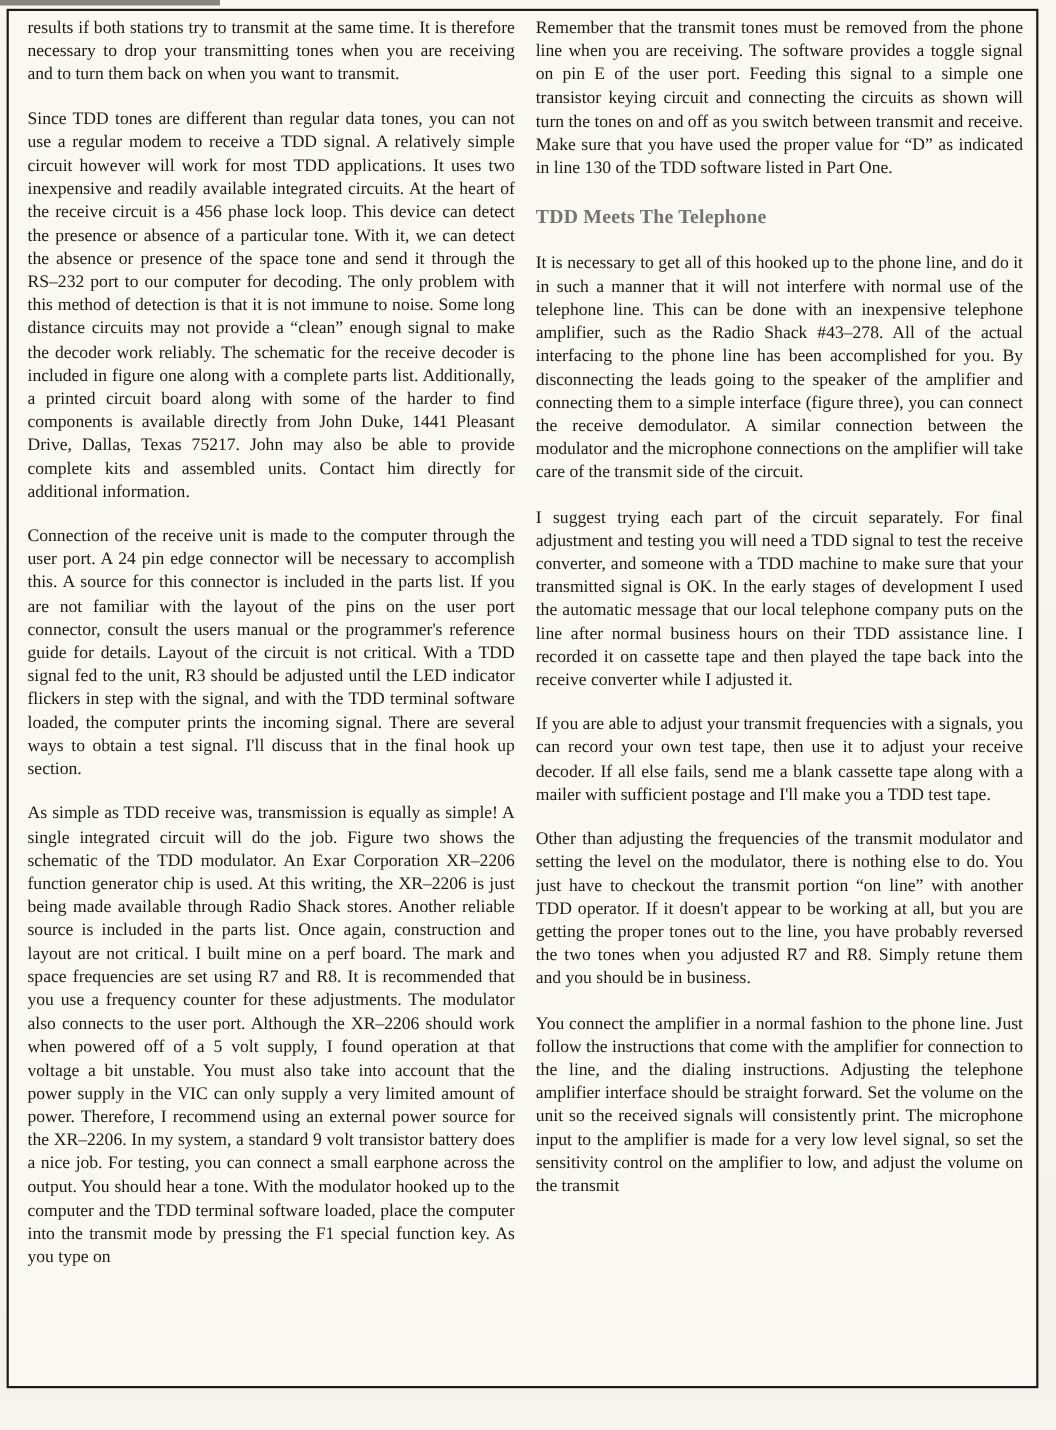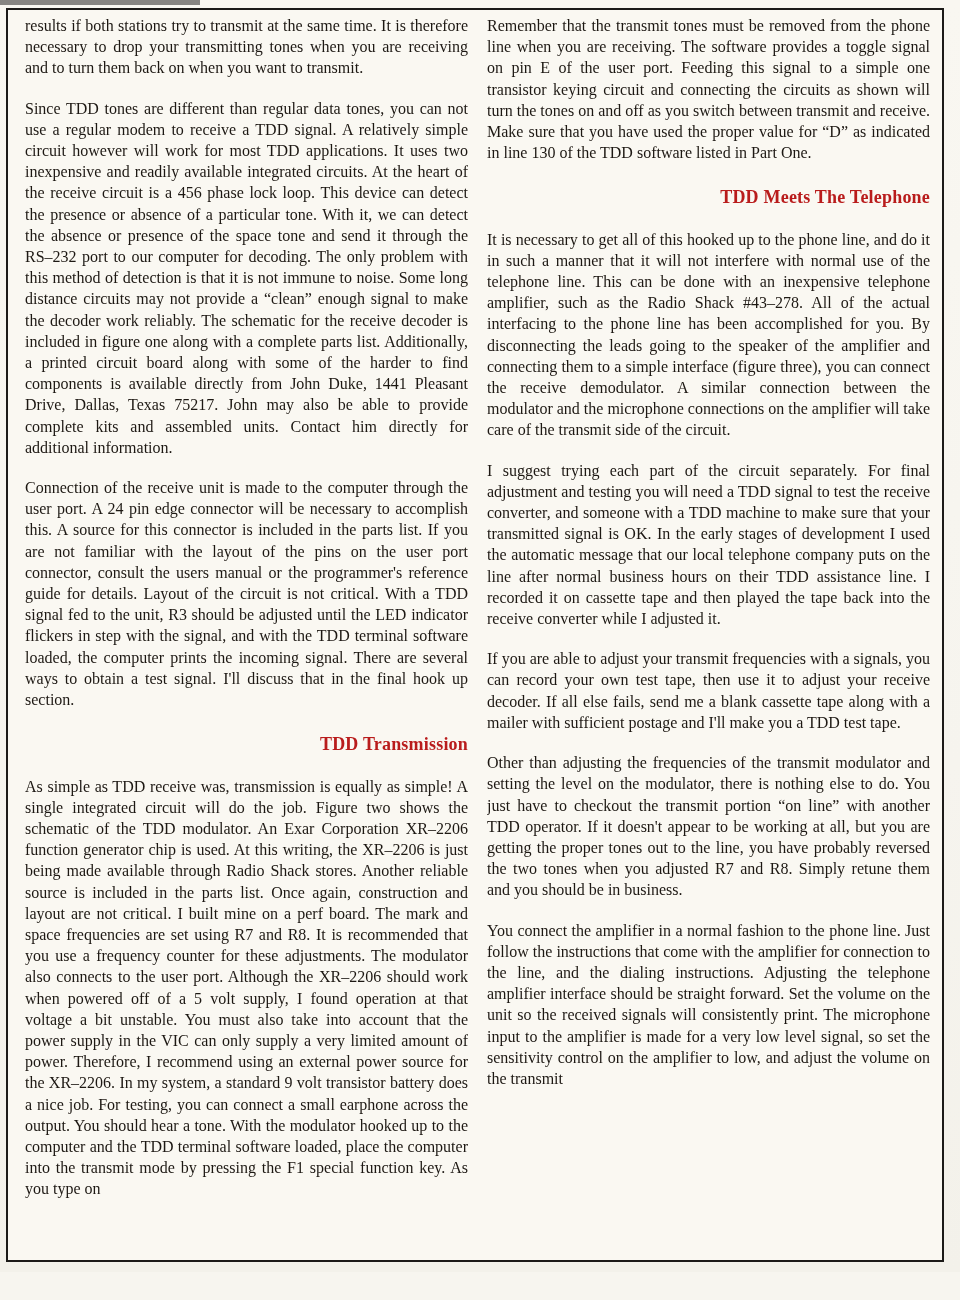--- a/index.html
+++ b/index.html
@@ -41,23 +41,23 @@
     line-height: 21.2px;
     text-align: justify;
     overflow: hidden;
   }
   .col p {
     margin: 0 0 19px 0;
   }
   .col h3 {
     font-size: 18px;
     font-weight: bold;
-    color: #b91c1c;
+    color: #737373;
     margin: 24px 0 20px 0;
-    text-align: right;
+    text-align: left;
     letter-spacing: 0.2px;
   }
   .col p:first-child { margin-top: 0; }
   .footer-bar {
     position: absolute;
     left: 7px;
     top: 1274px;
     width: 939px;
     height: 23px;
     border: 2px solid #1c1a18;
@@ -89,21 +89,20 @@
 <div class="page">
   <div class="scan-edge"></div>
 
   <div class="main-frame">
     <div class="columns">
 
       <div class="col">
         <p>results if both stations try to transmit at the same time. It is therefore necessary to drop your transmitting tones when you are receiving and to turn them back on when you want to transmit.</p>
         <p>Since TDD tones are different than regular data tones, you can not use a regular modem to receive a TDD signal. A relatively simple circuit however will work for most TDD applications. It uses two inexpensive and readily available integrated circuits. At the heart of the receive circuit is a 456 phase lock loop. This device can detect the presence or absence of a particular tone. With it, we can detect the absence or presence of the space tone and send it through the RS–232 port to our computer for decoding. The only problem with this method of detection is that it is not immune to noise. Some long distance circuits may not provide a “clean” enough signal to make the decoder work reliably. The schematic for the receive decoder is included in figure one along with a complete parts list. Additionally, a printed circuit board along with some of the harder to find components is available directly from John Duke, 1441 Pleasant Drive, Dallas, Texas 75217. John may also be able to provide complete kits and assembled units. Contact him directly for additional information.</p>
         <p>Connection of the receive unit is made to the computer through the user port. A 24 pin edge connector will be necessary to accomplish this. A source for this connector is included in the parts list. If you are not familiar with the layout of the pins on the user port connector, consult the users manual or the programmer's reference guide for details. Layout of the circuit is not critical. With a TDD signal fed to the unit, R3 should be adjusted until the LED indicator flickers in step with the signal, and with the TDD terminal software loaded, the computer prints the incoming signal. There are several ways to obtain a test signal. I'll discuss that in the final hook up section.</p>
-        <h3>TDD Transmission</h3>
         <p>As simple as TDD receive was, transmission is equally as simple! A single integrated circuit will do the job. Figure two shows the schematic of the TDD modulator. An Exar Corporation XR–2206 function generator chip is used. At this writing, the XR–2206 is just being made available through Radio Shack stores. Another reliable source is included in the parts list. Once again, construction and layout are not critical. I built mine on a perf board. The mark and space frequencies are set using R7 and R8. It is recommended that you use a frequency counter for these adjustments. The modulator also connects to the user port. Although the XR–2206 should work when powered off of a 5 volt supply, I found operation at that voltage a bit unstable. You must also take into account that the power supply in the VIC can only supply a very limited amount of power. Therefore, I recommend using an external power source for the XR–2206. In my system, a standard 9 volt transistor battery does a nice job. For testing, you can connect a small earphone across the output. You should hear a tone. With the modulator hooked up to the computer and the TDD terminal software loaded, place the computer into the transmit mode by pressing the F1 special function key. As you type on</p>
       </div>
 
       <div class="col">
         <p>Remember that the transmit tones must be removed from the phone line when you are receiving. The software provides a toggle signal on pin E of the user port. Feeding this signal to a simple one transistor keying circuit and connecting the circuits as shown will turn the tones on and off as you switch between transmit and receive. Make sure that you have used the proper value for “D” as indicated in line 130 of the TDD software listed in Part One.</p>
         <h3>TDD Meets The Telephone</h3>
         <p>It is necessary to get all of this hooked up to the phone line, and do it in such a manner that it will not interfere with normal use of the telephone line. This can be done with an inexpensive telephone amplifier, such as the Radio Shack #43–278. All of the actual interfacing to the phone line has been accomplished for you. By disconnecting the leads going to the speaker of the amplifier and connecting them to a simple interface (figure three), you can connect the receive demodulator. A similar connection between the modulator and the microphone connections on the amplifier will take care of the transmit side of the circuit.</p>
         <p>I suggest trying each part of the circuit separately. For final adjustment and testing you will need a TDD signal to test the receive converter, and someone with a TDD machine to make sure that your transmitted signal is OK. In the early stages of development I used the automatic message that our local telephone company puts on the line after normal business hours on their TDD assistance line. I recorded it on cassette tape and then played the tape back into the receive converter while I adjusted it.</p>
         <p>If you are able to adjust your transmit frequencies with a signals, you can record your own test tape, then use it to adjust your receive decoder. If all else fails, send me a blank cassette tape along with a mailer with sufficient postage and I'll make you a TDD test tape.</p>
         <p>Other than adjusting the frequencies of the transmit modulator and setting the level on the modulator, there is nothing else to do. You just have to checkout the transmit portion “on line” with another TDD operator. If it doesn't appear to be working at all, but you are getting the proper tones out to the line, you have probably reversed the two tones when you adjusted R7 and R8. Simply retune them and you should be in business.</p>

